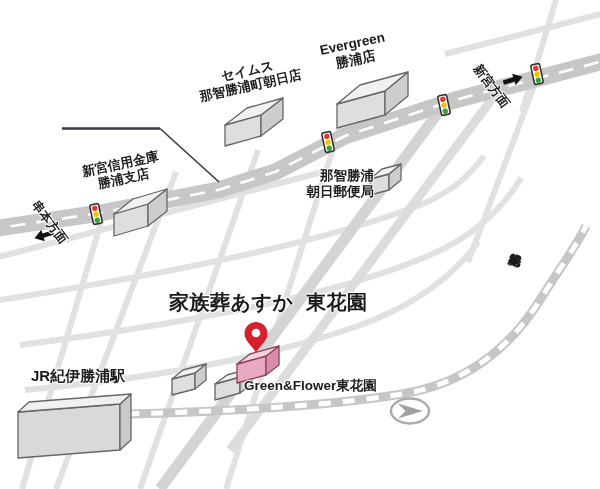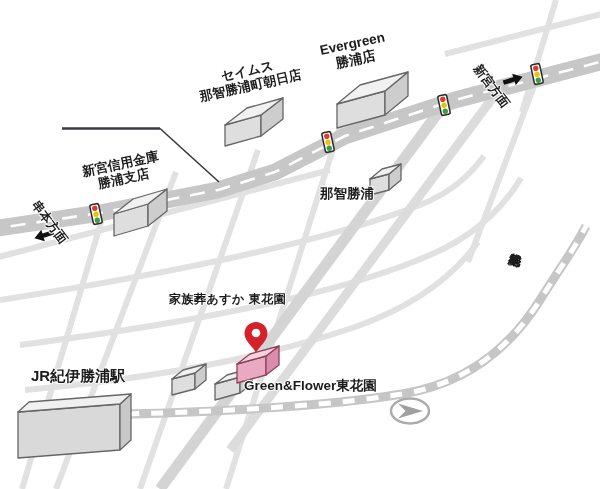--- a/index.html
+++ b/index.html
@@ -9,21 +9,21 @@
   }
   #map-canvas svg{position:absolute;left:0;top:0;}
   .lbl{
     position:absolute;font-weight:bold;color:#1b1b1b;white-space:nowrap;line-height:1.18;
     text-shadow:-1px 0 0 #fff,1px 0 0 #fff,0 -1px 0 #fff,0 1px 0 #fff,0 0 3px #fff;
   }
   .two{text-align:center;}
   .two span{display:block;}
   .right{text-align:right;}
   #route42-label{color:#28288c;font-size:17.5px;letter-spacing:.5px;}
-  #title-label{font-size:12px;letter-spacing:.5px;}
+  #title-label{font-size:20px;letter-spacing:.5px;font-family:Liberation Mono, monospace;}
   .sz13{font-size:13px;}
   .sz135{font-size:13.5px;}
   .sz15{font-size:15px;}
   .dir{font-size:12.5px;}
   #kisei-label{writing-mode:vertical-rl;}
 </style>
 </head>
 <body>
 
 <div id="map-canvas">
@@ -159,22 +159,23 @@
   <div class="lbl two sz135" style="left:318px;top:36px;width:72px;transform:rotate(-12deg);transform-origin:50% 50%;">
     <span>Evergreen</span>
     <span>勝浦店</span>
   </div>
 
   <div class="lbl two sz13" style="left:70px;top:156px;width:104px;transform:rotate(-12deg);transform-origin:50% 50%;">
     <span>新宮信用金庫</span>
     <span>勝浦支店</span>
   </div>
 
-  <div class="lbl two right sz135" style="left:300px;top:168px;width:74px;margin-top:18px;">
+  <div class="lbl two right sz135" style="left:300px;top:168px;width:74px;">
     <span>那智勝浦</span>
+    <span>朝日郵便局</span>
   </div>
 
   <div class="lbl" id="title-label" style="left:169px;top:292px;">家族葬あすか 東花園</div>
 
 
   <div class="lbl sz135" style="left:244px;top:378px;">Green&amp;Flower東花園</div>
 
   <div class="lbl sz15" style="left:31px;top:367px;text-align:center;">JR紀伊勝浦駅</div>
 
   <div class="lbl dir" style="left:40px;top:198px;transform:rotate(53deg);transform-origin:0 0;">串本方面</div>

